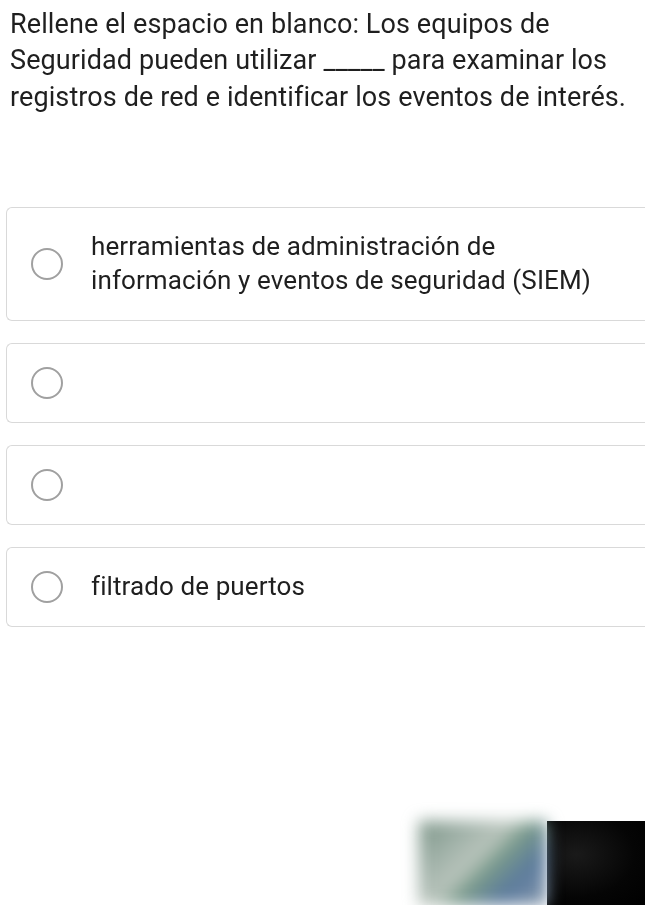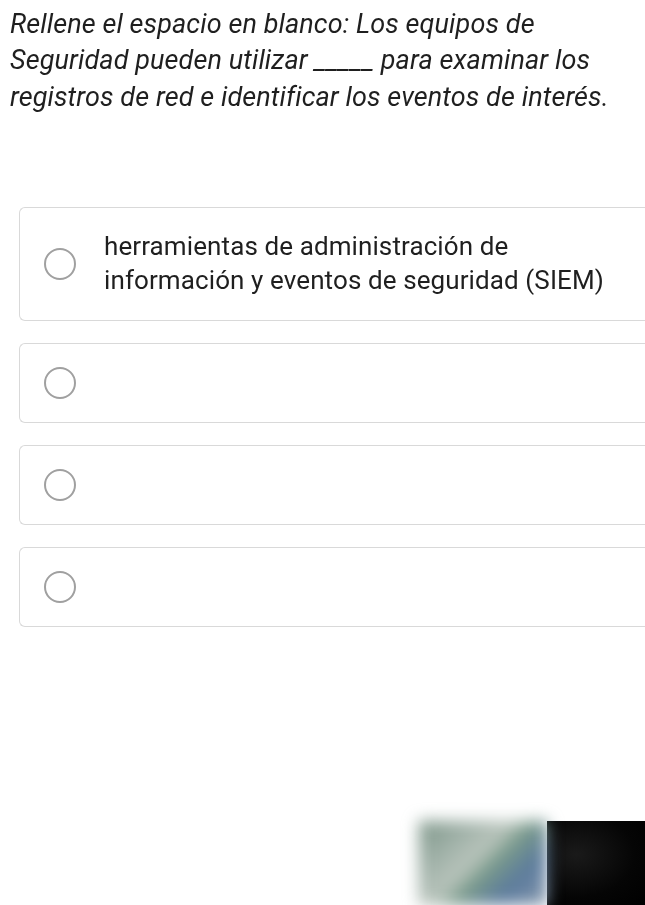--- a/index.html
+++ b/index.html
@@ -15,25 +15,24 @@
       position: relative;
       overflow: hidden;
     }
     .question-text {
       font-size: 27px;
       line-height: 1.35;
       color: #1f1f1f;
       padding: 6px 10px 0 10px;
       font-weight: 400;
       letter-spacing: 0.1px;
-      font-style: italic;
     }
     .options-container {
       margin-top: 92px;
-      padding-left: 19px;
+      padding-left: 6px;
     }
     .option {
       display: flex;
       align-items: center;
       background: #ffffff;
       border: 1px solid #d9d9d9;
       border-radius: 6px;
       padding: 22px 18px 22px 24px;
       margin-bottom: 22px;
       cursor: pointer;
@@ -92,20 +91,21 @@
   <div class="option">
     <div class="radio-circle"></div>
   </div>
 
   <div class="option">
     <div class="radio-circle"></div>
   </div>
 
   <div class="option">
     <div class="radio-circle"></div>
+    <div class="option-label">filtrado de puertos</div>
   </div>
 
 </div>
 
 <div class="thumbnail-container">
   <div class="thumb-left"></div>
   <div class="thumb-right"></div>
 </div>
 
 </body></html>

